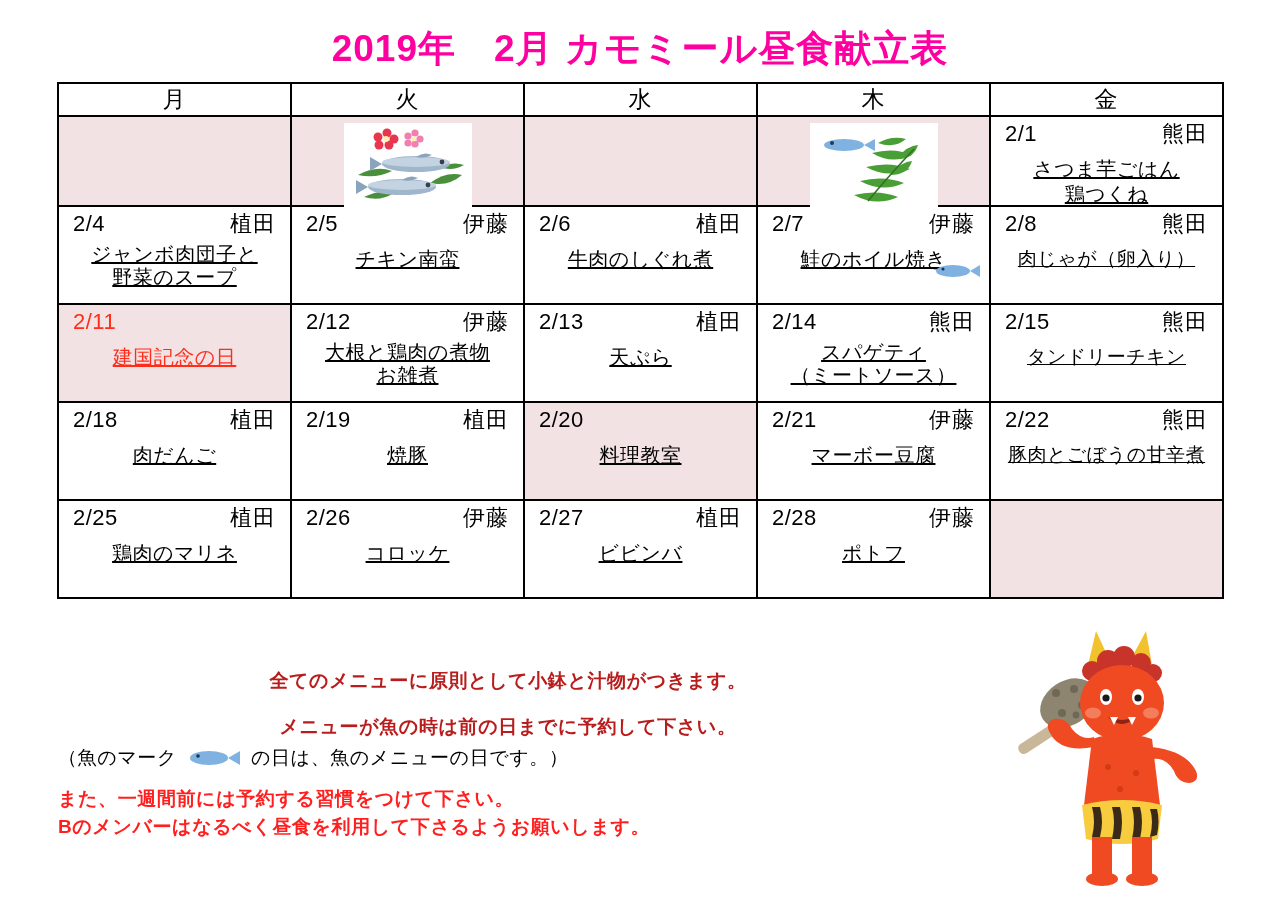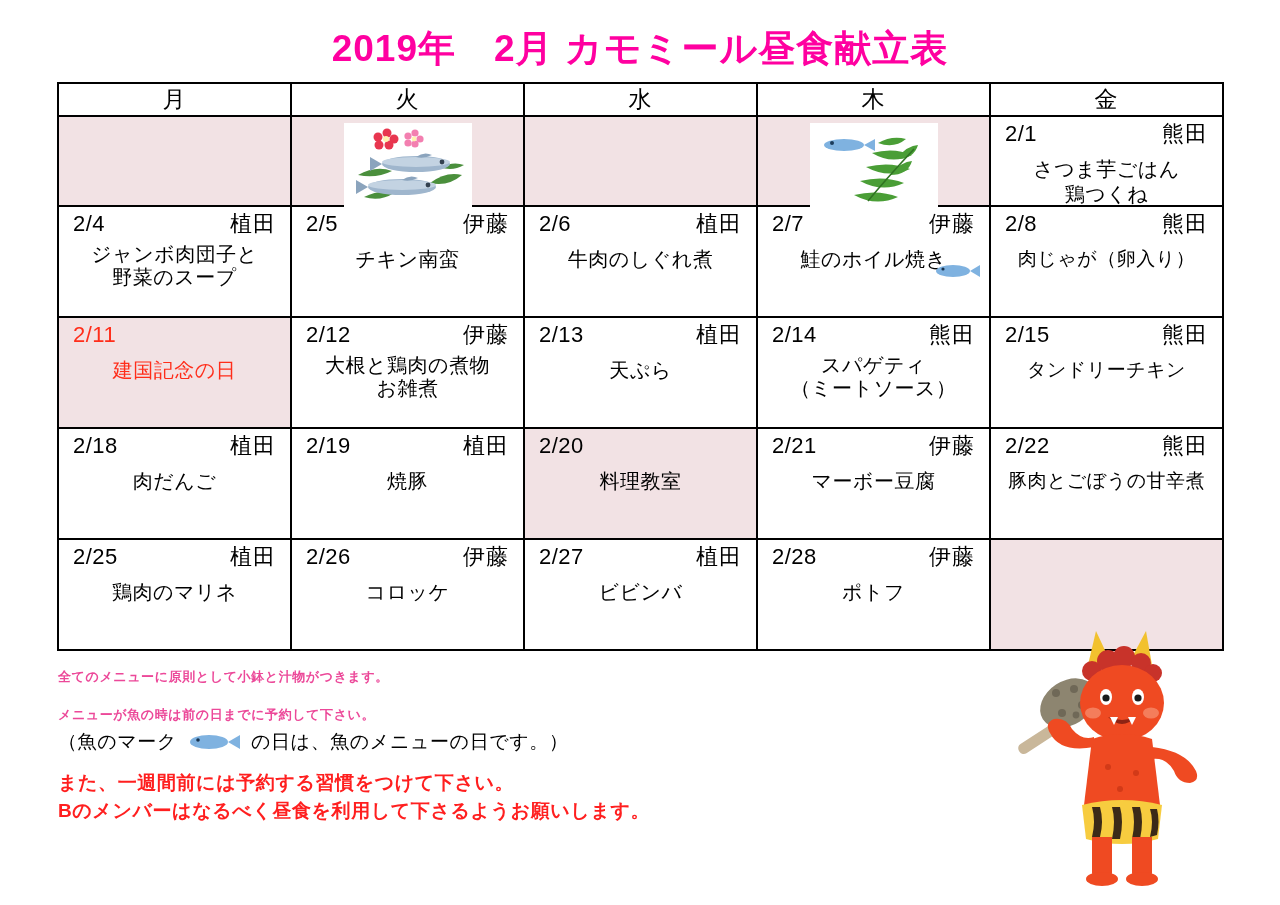--- a/index.html
+++ b/index.html
@@ -46,21 +46,21 @@
   }
   .calendar th {
     height: 30px;
     font-size: 23px;
     text-align: center;
     vertical-align: middle;
     letter-spacing: 1px;
   }
   .cell {
     position: relative;
-    height: 109px;
+    height: 96px;
     box-sizing: border-box;
     padding: 4px 6px 0 6px;
   }
   .cell.week1 { height: 88px; }
   .cell-head {
     display: flex;
     justify-content: space-between;
     align-items: baseline;
     font-size: 22px;
     line-height: 1.2;
@@ -68,20 +68,21 @@
   }
   .cell-date { letter-spacing: 0.5px; }
   .cell-staff { letter-spacing: 1px; }
   .cell-menu {
     margin-top: 10px;
     text-align: center;
     font-size: 20px;
     line-height: 1.25;
     white-space: pre-line;
     letter-spacing: 0.5px;
+    text-decoration: underline;
   }
   .cell-menu.small { font-size: 19px; }
   .cell-menu.tight { margin-top: 6px; line-height: 1.15; }
   .shaded { background: #f2e2e4; }
   .holiday .cell-date { color: #ff2d1a; }
   .holiday .cell-menu { color: #ff2d1a; }
   .empty { background: #f2e2e4; }
 
   
   .fish-mark {
@@ -109,26 +110,27 @@
   }
 
   
   .notes {
     position: absolute;
     left: 58px;
     top: 668px;
     width: 900px;
   }
   .note-line {
-    font-size: 13px;
+    font-size: 19px;
     font-weight: bold;
-    color: #ec4899;
+    color: #b91c1c;
     letter-spacing: 0.6px;
     margin-bottom: 6px;
     line-height: 1.35;
+    text-align: center;
   }
   .note-gap { height: 14px; }
   .note-fish-row {
     display: flex;
     align-items: center;
     font-size: 19px;
     font-weight: normal;
     letter-spacing: 0.6px;
   }
   .note-red {

